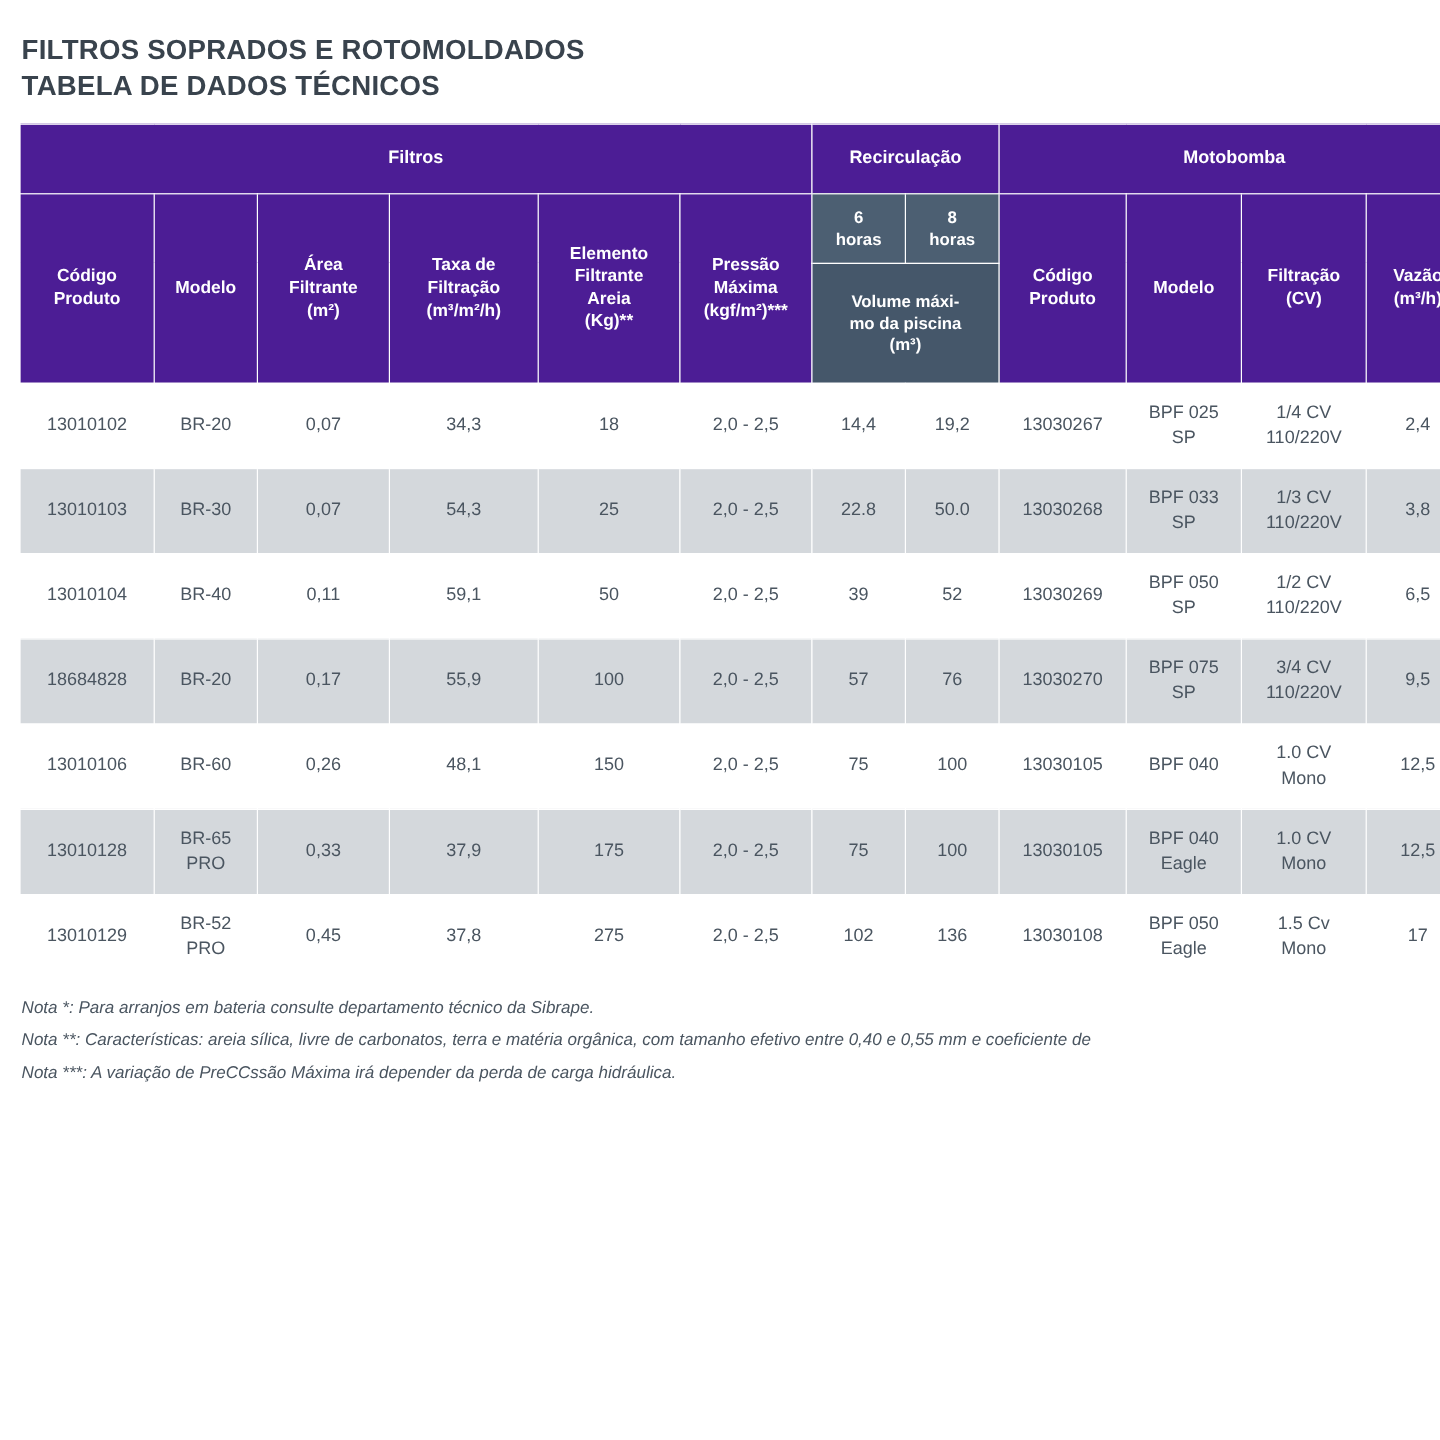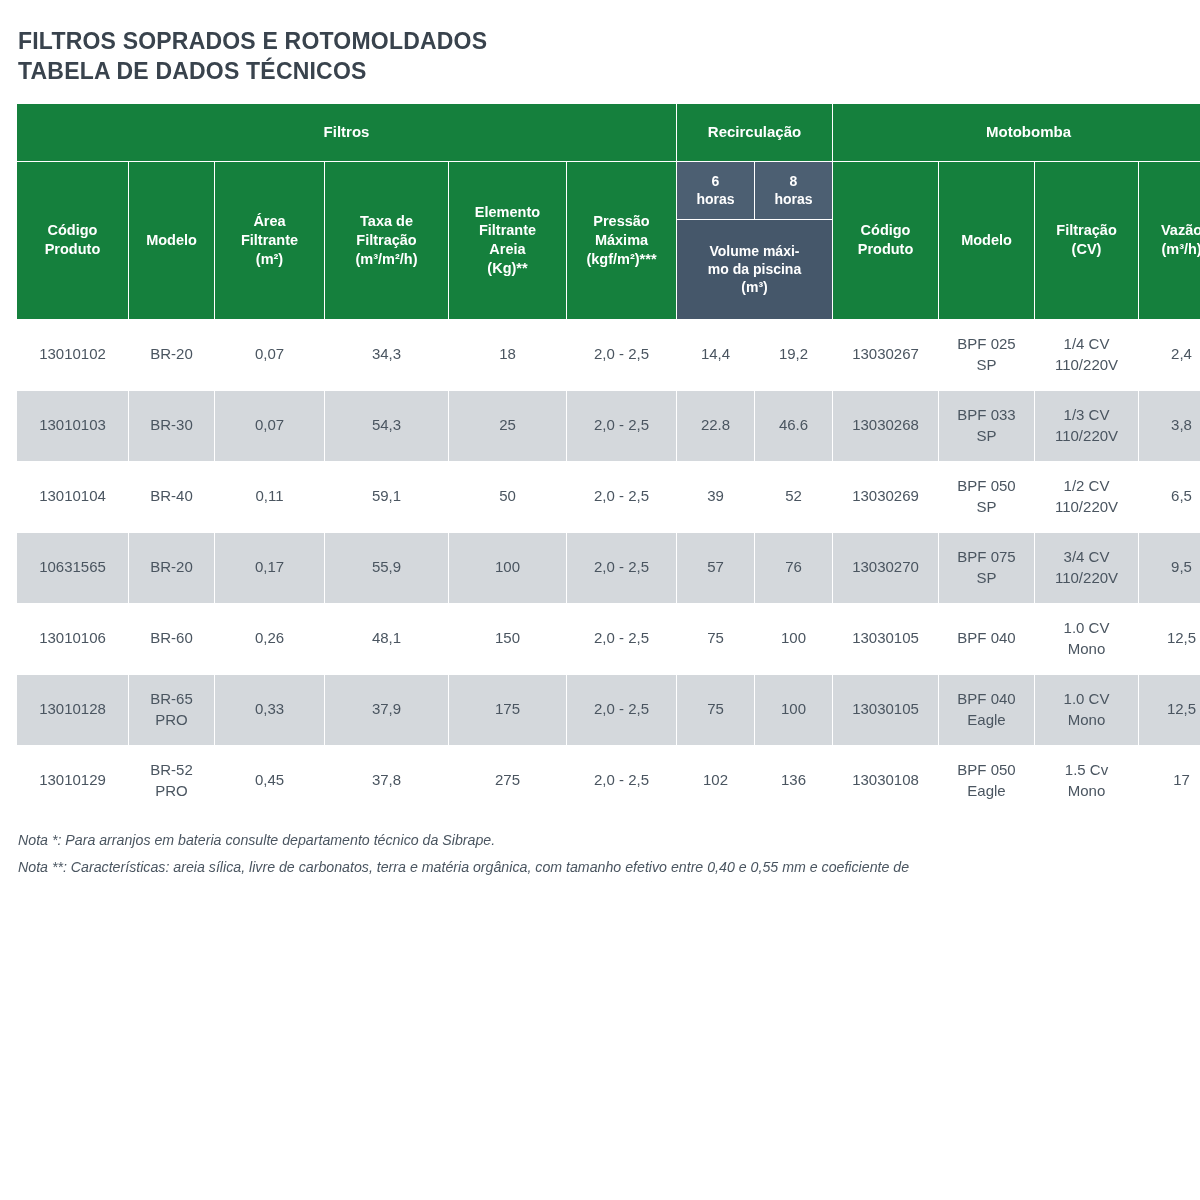--- a/index.html
+++ b/index.html
@@ -30,21 +30,21 @@
     border-collapse: collapse;
     table-layout: fixed;
   }
   table.spec th, table.spec td {
     border: 1px solid #ffffff;
     text-align: center;
     vertical-align: middle;
   }
   
   thead th {
-    background: #15803d;
+    background: #4c1d95;
     color: #ffffff;
     font-size: 14.5px;
     font-weight: bold;
     line-height: 1.3;
     padding: 8px 4px;
   }
   thead th.grouptop { height: 58px; font-size: 15px; }
   thead th.mainhead { height: 158px; padding: 6px 3px; }
   thead th.hourshead {
     background: #4c5f72;
@@ -191,21 +191,21 @@
         <td style="white-space:pre-line">2,4</td>
       </tr>
       <tr class="alt">
         <td style="white-space:pre-line">13010103</td>
         <td style="white-space:pre-line">BR-30</td>
         <td style="white-space:pre-line">0,07</td>
         <td style="white-space:pre-line">54,3</td>
         <td style="white-space:pre-line">25</td>
         <td style="white-space:pre-line">2,0 - 2,5</td>
         <td style="white-space:pre-line">22.8</td>
-        <td style="white-space:pre-line">46.6</td>
+        <td style="white-space:pre-line">50.0</td>
         <td style="white-space:pre-line">13030268</td>
         <td style="white-space:pre-line">BPF 033
 SP</td>
         <td style="white-space:pre-line">1/3 CV
 110/220V</td>
         <td style="white-space:pre-line">3,8</td>
       </tr>
       <tr>
         <td style="white-space:pre-line">13010104</td>
         <td style="white-space:pre-line">BR-40</td>
@@ -216,21 +216,21 @@
         <td style="white-space:pre-line">39</td>
         <td style="white-space:pre-line">52</td>
         <td style="white-space:pre-line">13030269</td>
         <td style="white-space:pre-line">BPF 050
 SP</td>
         <td style="white-space:pre-line">1/2 CV
 110/220V</td>
         <td style="white-space:pre-line">6,5</td>
       </tr>
       <tr class="alt">
-        <td style="white-space:pre-line">10631565</td>
+        <td style="white-space:pre-line">18684828</td>
         <td style="white-space:pre-line">BR-20</td>
         <td style="white-space:pre-line">0,17</td>
         <td style="white-space:pre-line">55,9</td>
         <td style="white-space:pre-line">100</td>
         <td style="white-space:pre-line">2,0 - 2,5</td>
         <td style="white-space:pre-line">57</td>
         <td style="white-space:pre-line">76</td>
         <td style="white-space:pre-line">13030270</td>
         <td style="white-space:pre-line">BPF 075
 SP</td>
@@ -286,16 +286,17 @@
         <td style="white-space:pre-line">1.5 Cv
 Mono</td>
         <td style="white-space:pre-line">17</td>
       </tr>
     </tbody>
   </table>
 
   <div class="notes">
     <div>Nota *: Para arranjos em bateria consulte departamento técnico da Sibrape.</div>
     <div>Nota **: Características: areia sílica, livre de carbonatos, terra e matéria orgânica, com tamanho efetivo entre 0,40 e 0,55 mm e coeficiente de</div>
+    <div>Nota ***: A variação de PreCCssão Máxima irá depender da perda de carga hidráulica.</div>
   </div>
 
 
 </div>
 
 </body></html>

